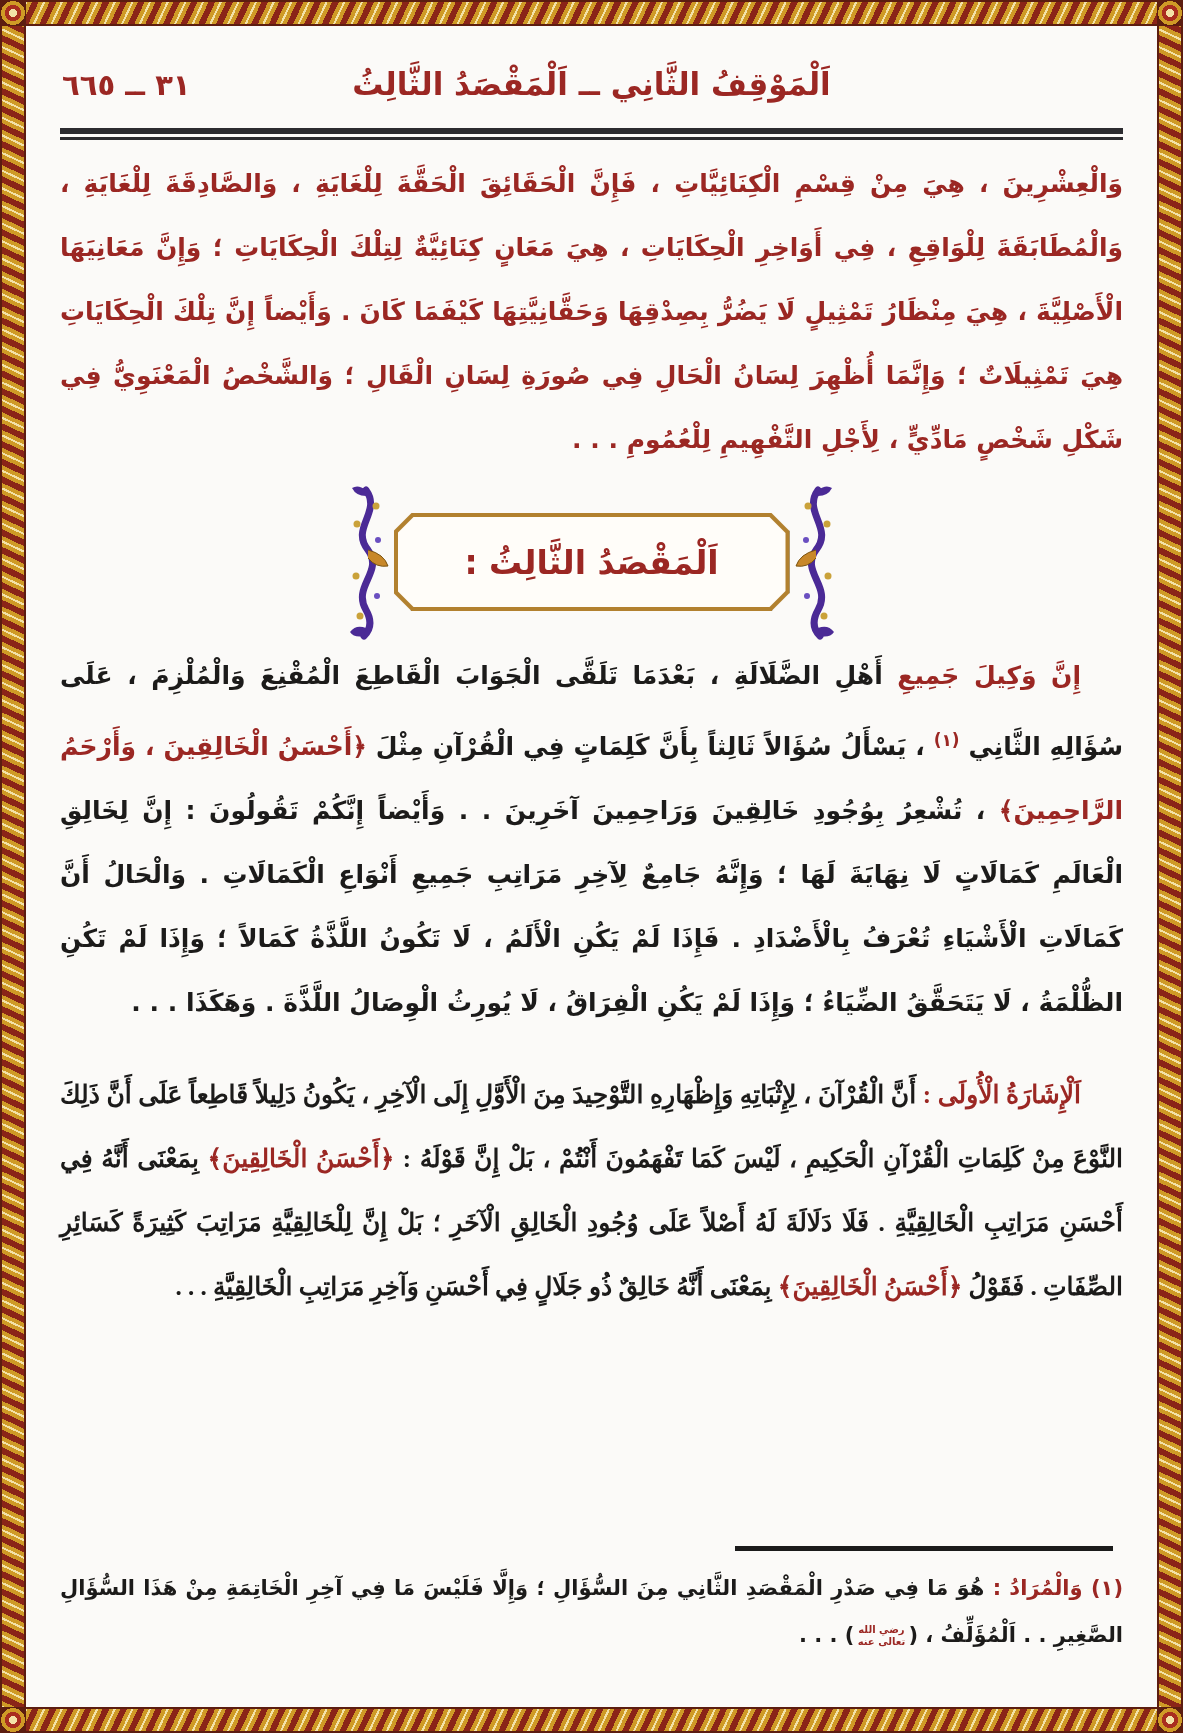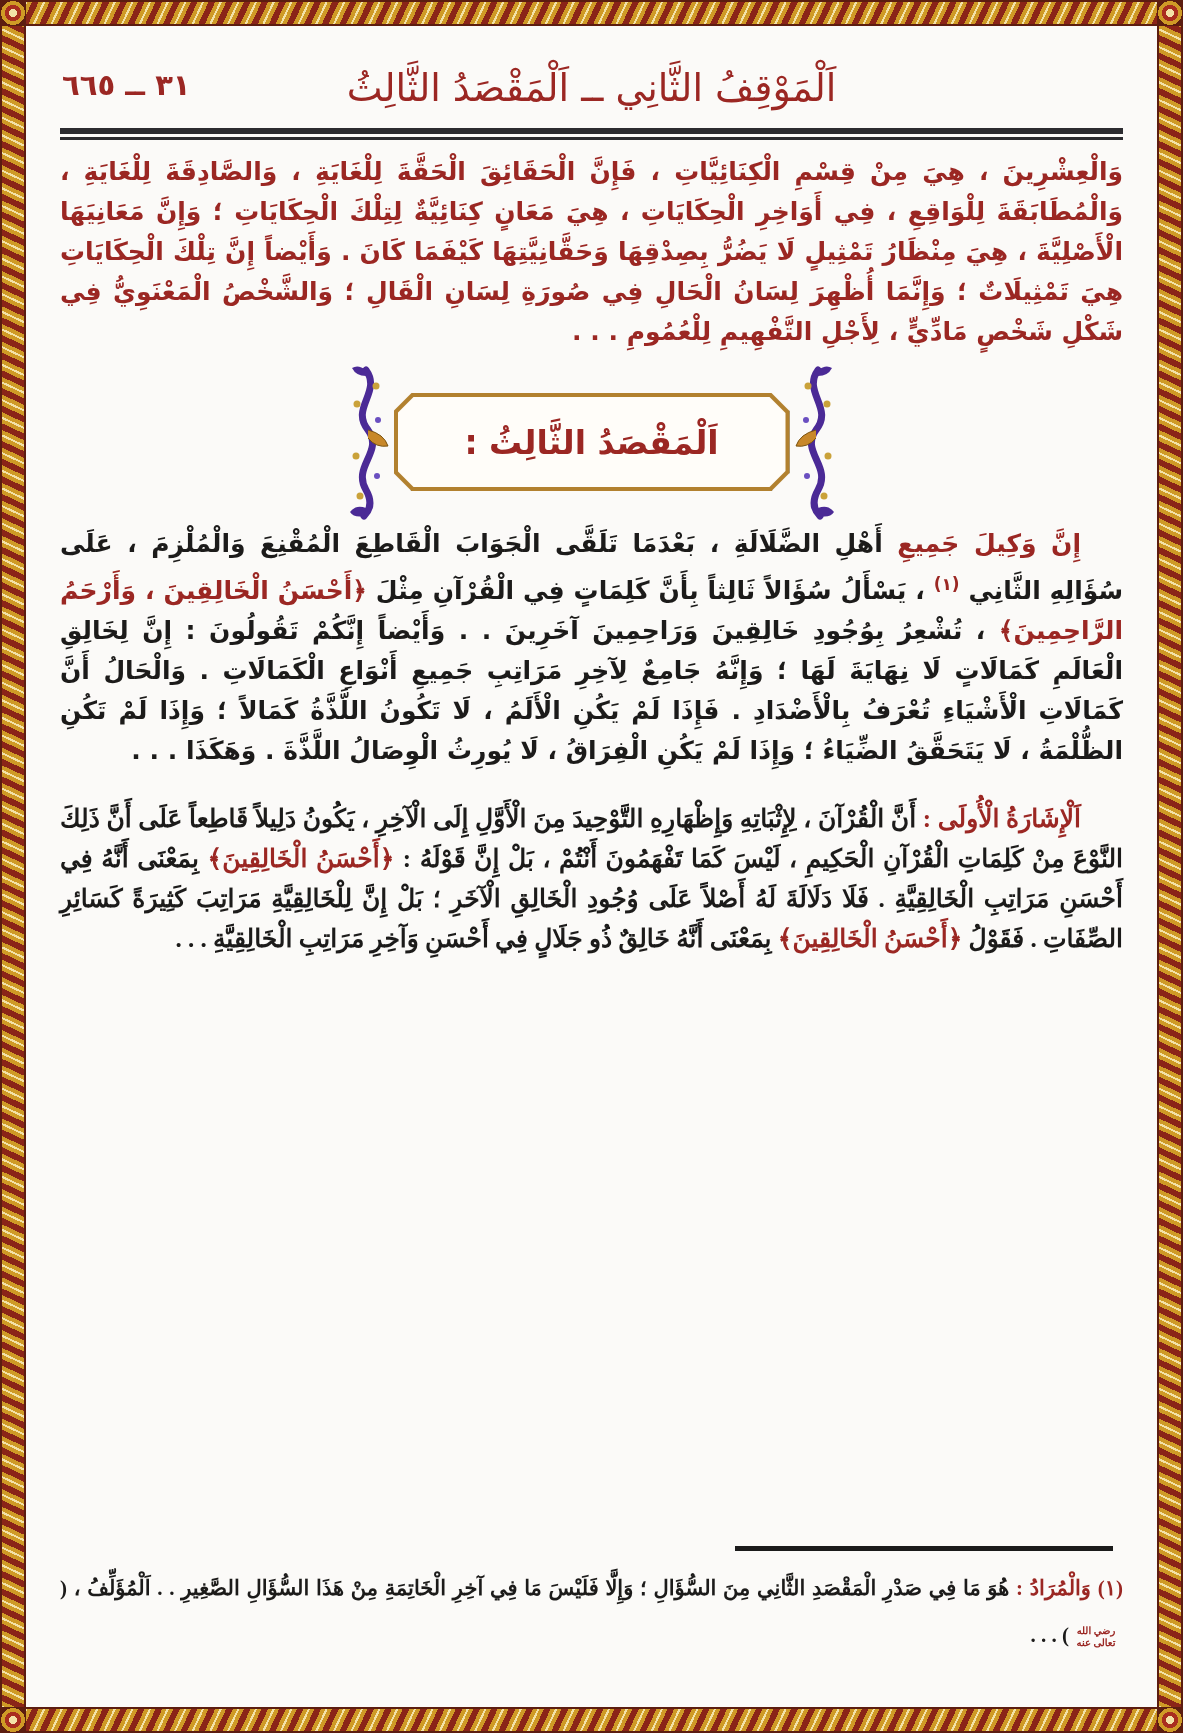--- a/index.html
+++ b/index.html
@@ -40,30 +40,30 @@
     position:absolute;inset:26px;
     padding:30px 34px 34px 34px;
     display:flex;flex-direction:column;
   }
   .page-header{position:relative;height:64px;flex:none;}
   .page-numbers{
     position:absolute;left:2px;top:12px;
     color:var(--red);font-weight:bold;font-size:29px;direction:rtl;
   }
   .page-title{
-    text-align:center;color:var(--red);font-weight:normal;font-size:38px;padding-top:10px;
+    text-align:center;color:var(--red);font-weight:bold;font-size:31px;padding-top:10px;
   }
   .header-rule{
     flex:none;margin-top:8px;height:12px;
     border-top:6px solid #2c2c30;border-bottom:3px solid #2c2c30;
   }
 
   .text-flow{flex:none;}
   .text-flow p{
-    font-size:25px;line-height:40px;font-weight:bold;
+    font-size:25px;line-height:64px;font-weight:bold;
     text-align:justify;color:var(--ink);
   }
   p[data-name="opening-paragraph"]{margin-top:12px;}
   p[data-name="question-paragraph"]{text-indent:42px;}
   p[data-name="answer-paragraph"]{text-indent:42px;margin-top:28px;}
   p[data-name="first-indication-paragraph"]{text-indent:42px;margin-top:28px;font-family:Liberation Serif, serif;}
 
   .seg-red{color:var(--red);}
   .seg-black{color:var(--ink);}
   .seg-fnref{color:var(--red);font-size:17px;vertical-align:9px;}
@@ -83,21 +83,21 @@
     box-shadow:2px 3px 0 #55524e;
   }
   .section-title-inner{
     position:absolute;inset:4px;background:#fffdf9;
     clip-path:polygon(16px 0,calc(100% - 16px) 0,100% 16px,100% calc(100% - 16px),calc(100% - 16px) 100%,16px 100%,0 calc(100% - 16px),0 16px);
     display:flex;align-items:center;justify-content:center;
   }
   .section-title{color:var(--red);font-weight:bold;font-size:33px;}
 
   
-  .footnote-block{flex:none;margin-top:auto;padding-bottom:14px;font-family:Liberation Serif, serif;}
+  .footnote-block{flex:none;margin-top:auto;padding-bottom:14px;}
   .footnote-separator{
     width:378px;height:5px;background:#1b1b1b;
     margin:0 10px 14px auto; 
   }
   .footnote-text p{
     font-size:21px;line-height:47px;font-weight:bold;
     text-align:justify;color:var(--ink);
   }
   .seg-seal{
     display:inline-block;width:54px;color:var(--red);

